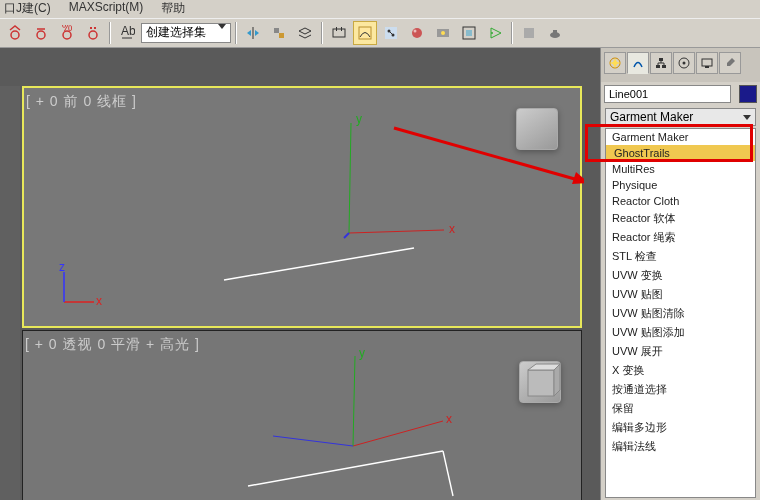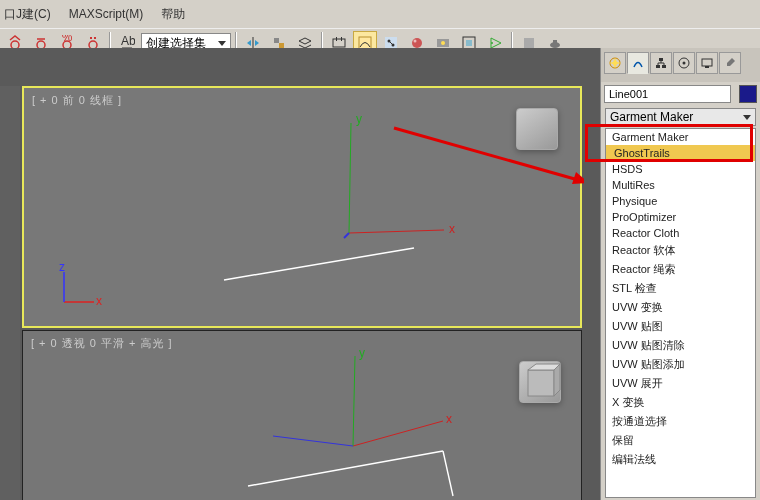--- a/index.html
+++ b/index.html
@@ -13,22 +13,22 @@
   width: 760px;
   height: 500px;
   background: #b0b0b0;
   overflow: hidden;
   position: relative;
 }
 .menu-bar {
   height: 18px;
   background: #d4d0c8;
   display: flex;
-  align-items: center;
-  padding: 14px 4px;
+  align-items: flex-start;
+  padding: 0 4px;
   gap: 18px;
   color: #333;
 }
 .menu-bar span { cursor: default; }
 .toolbar {
   height: 30px;
   background: #d4d0c8;
   border-top: 1px solid #eee;
   border-bottom: 1px solid #999;
   display: flex;
@@ -54,21 +54,20 @@
   border-right: 1px solid #fff;
   margin: 0 2px;
 }
 .dropdown-sel {
   height: 20px;
   background: #fff;
   border: 1px solid #888;
   padding: 0 4px;
   min-width: 90px;
   display: flex;
-  align-items: center;
   justify-content: space-between;
 }
 .caret-down {
   width: 0; height: 0;
   border-left: 4px solid transparent;
   border-right: 4px solid transparent;
   border-top: 5px solid #333;
 }
 .work-area {
   position: absolute;
@@ -94,24 +93,24 @@
 }
 .vp-persp {
   left: 22px;
   top: 282px;
   width: 560px;
   height: 210px;
   background: #767676;
 }
 .vp-label {
   position: absolute;
-  left: 8px;
+  left: 2px;
   top: 5px;
   color: #ccc;
-  font-size: 11px;
+  font-size: 14px;
   letter-spacing: 1px;
 }
 .axis-gizmo {
   position: absolute;
   left: 30px;
   bottom: 14px;
 }
 .cube-gizmo {
   position: absolute;
   right: 22px;
@@ -439,34 +438,33 @@
   </div>
 
   <div class="modifier-combo">
     <span>Garment Maker</span>
     <span class="caret-down"></span>
   </div>
 
   <div class="mod-list">
     <div class="mod-item">Garment Maker</div>
     <div class="mod-item hl">GhostTrails</div>
-    <div class="mod-item">HSDS</div>
     <div class="mod-item">MultiRes</div>
     <div class="mod-item">Physique</div>
-    <div class="mod-item">ProOptimizer</div>
     <div class="mod-item">Reactor Cloth</div>
     <div class="mod-item">Reactor 软体</div>
     <div class="mod-item">Reactor 绳索</div>
     <div class="mod-item">STL 检查</div>
     <div class="mod-item">UVW 变换</div>
     <div class="mod-item">UVW 贴图</div>
     <div class="mod-item">UVW 贴图清除</div>
     <div class="mod-item">UVW 贴图添加</div>
     <div class="mod-item">UVW 展开</div>
     <div class="mod-item">X 变换</div>
     <div class="mod-item">按通道选择</div>
     <div class="mod-item">保留</div>
+    <div class="mod-item">编辑多边形</div>
     <div class="mod-item">编辑法线</div>
 
   </div>
 </div>
 
 <div class="red-box" style="left:585px; top:124px; width:168px; height:38px;"></div>
 
 </body></html>

